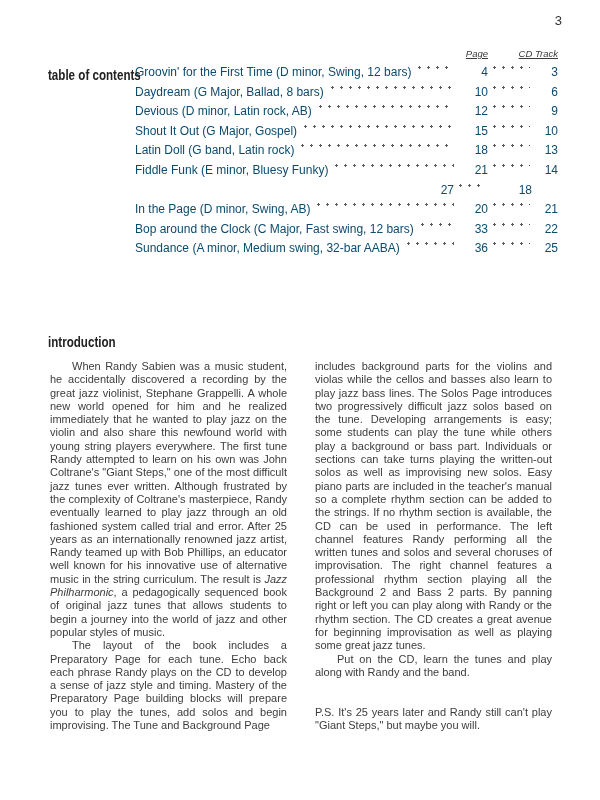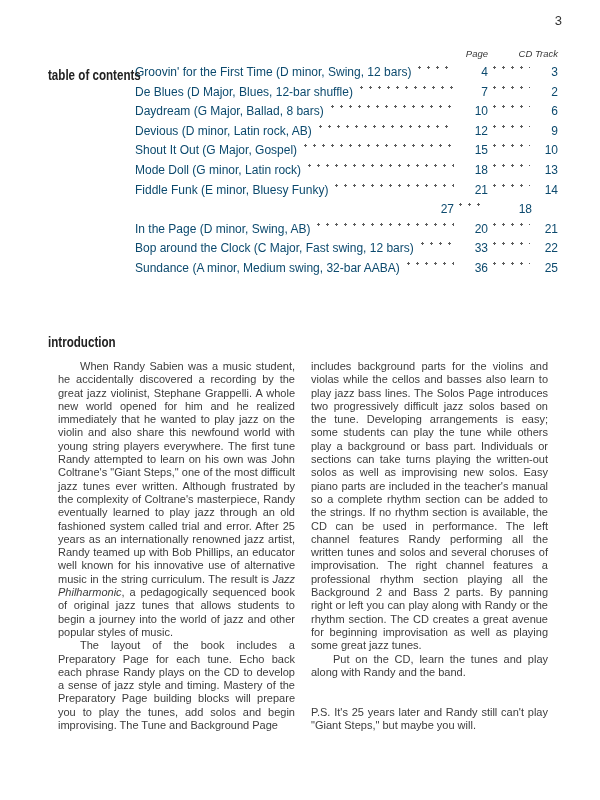--- a/index.html
+++ b/index.html
@@ -20,20 +20,21 @@
     width:87px;flex:0 0 87px;margin:0;padding-top:19px;
     font-size:14.5px;font-weight:bold;color:#222;
     transform:scaleX(0.8);transform-origin:left top;
     white-space:nowrap;letter-spacing:0px;
   }
   .toc-entries{flex:1;}
   .toc-head{
     display:grid;grid-template-columns:auto 1fr 34px 44px 26px;
     font-size:9.5px;font-style:italic;color:#3a3a3a;
     margin-bottom:4px;
+    text-decoration:underline;
   }
   .toc-head .pg-label{grid-column:3;text-align:right;}
   .toc-head .tr-label{grid-column:4 / span 2;text-align:right;white-space:nowrap;}
   .toc-row{
     display:grid;grid-template-columns:auto 1fr 34px 44px 26px;
     align-items:baseline;
     font-size:12px;line-height:19.6px;color:#0c4a6e;
   }
   .toc-row .t{white-space:nowrap;padding-right:4px;}
   .toc-row .pg{text-align:right;}
@@ -45,22 +46,22 @@
     background-position:3px bottom 4px;
   }
   .leader.l2{margin-left:2px;margin-right:2px;}
   
   .intro-heading{
     position:absolute;top:334px;left:48px;margin:0;
     font-size:14.5px;font-weight:bold;color:#222;
     transform:scaleX(0.8);transform-origin:left top;white-space:nowrap;
   }
   .columns{
-    position:absolute;top:360px;left:58px;width:502px;
-    display:flex;gap:16px;
+    position:absolute;top:360px;left:50px;width:502px;
+    display:flex;gap:28px;
   }
   .col{
     width:237px;flex:0 0 237px;
     font-size:11px;line-height:13.3px;color:#3c3c3c;
     text-align:justify;
   }
   .col p{margin:0;}
   .col p.ind{text-indent:22px;}
   .col p.gap{margin-top:27px;}
   .it{font-style:italic;}
@@ -82,27 +83,20 @@
         </div>
         <div id="toc-rows">
             <div class="toc-row">
               <span class="t">Groovin' for the First Time (D minor, Swing, 12 bars)</span>
               <span class="leader"></span>
               <span class="pg">4</span>
               <span class="leader l2"></span>
               <span class="tr">3</span>
             </div>
             <div class="toc-row">
-              <span class="t">De Blues (D Major, Blues, 12-bar shuffle)</span>
-              <span class="leader"></span>
-              <span class="pg">7</span>
-              <span class="leader l2"></span>
-              <span class="tr">2</span>
-            </div>
-            <div class="toc-row">
               <span class="t">Daydream (G Major, Ballad, 8 bars)</span>
               <span class="leader"></span>
               <span class="pg">10</span>
               <span class="leader l2"></span>
               <span class="tr">6</span>
             </div>
             <div class="toc-row">
               <span class="t">Devious (D minor, Latin rock, AB)</span>
               <span class="leader"></span>
               <span class="pg">12</span>
@@ -110,21 +104,21 @@
               <span class="tr">9</span>
             </div>
             <div class="toc-row">
               <span class="t">Shout It Out (G Major, Gospel)</span>
               <span class="leader"></span>
               <span class="pg">15</span>
               <span class="leader l2"></span>
               <span class="tr">10</span>
             </div>
             <div class="toc-row">
-              <span class="t">Mode Doll (G minor, Latin rock)</span>
+              <span class="t">Latin Doll (G band, Latin rock)</span>
               <span class="leader"></span>
               <span class="pg">18</span>
               <span class="leader l2"></span>
               <span class="tr">13</span>
             </div>
             <div class="toc-row">
               <span class="t">Fiddle Funk (E minor, Bluesy Funky)</span>
               <span class="leader"></span>
               <span class="pg">21</span>
               <span class="leader l2"></span>

